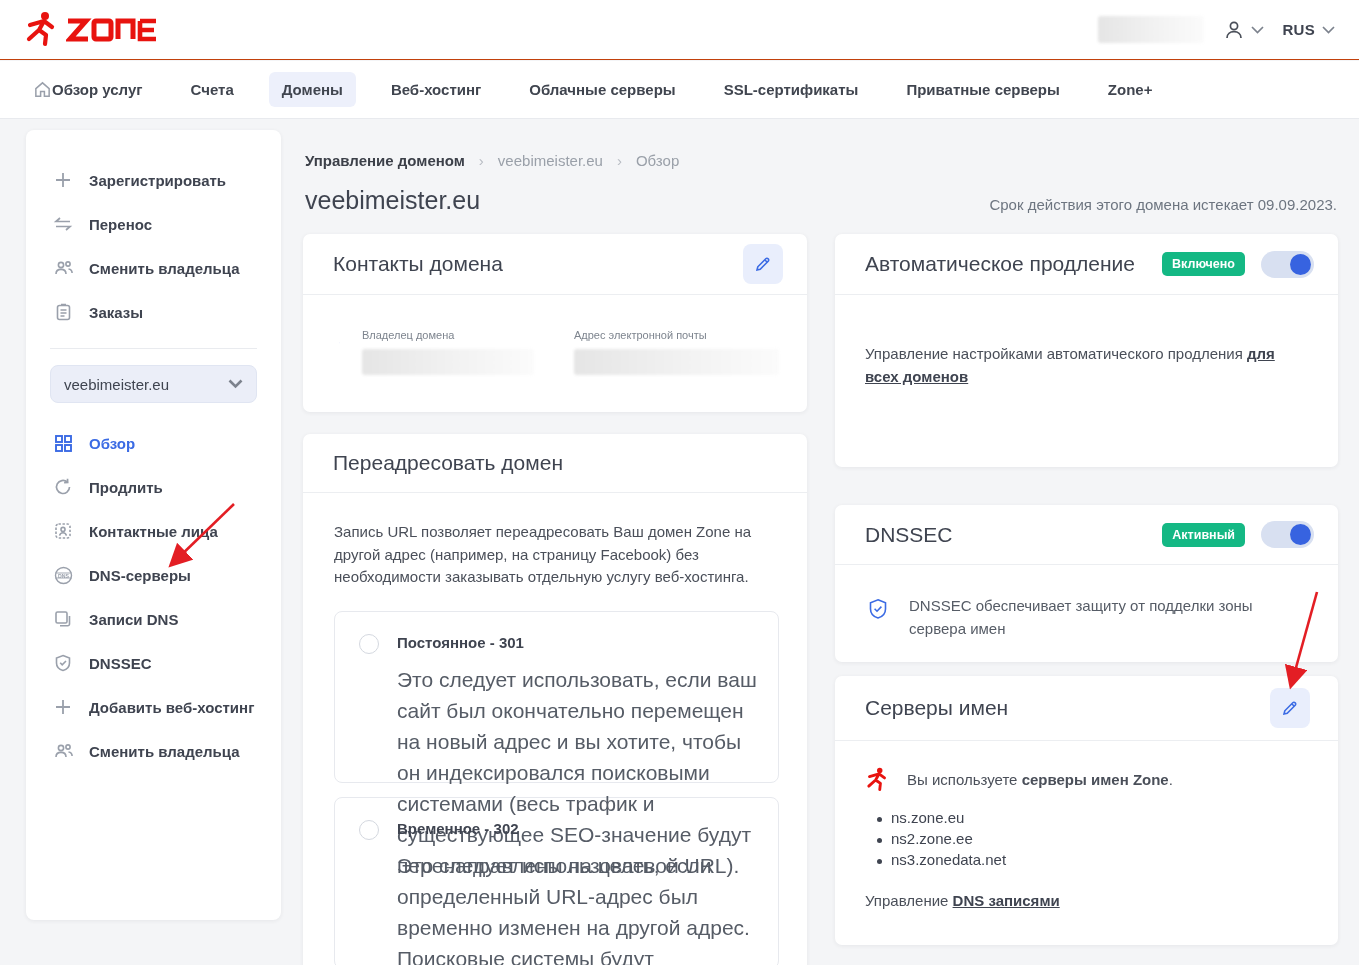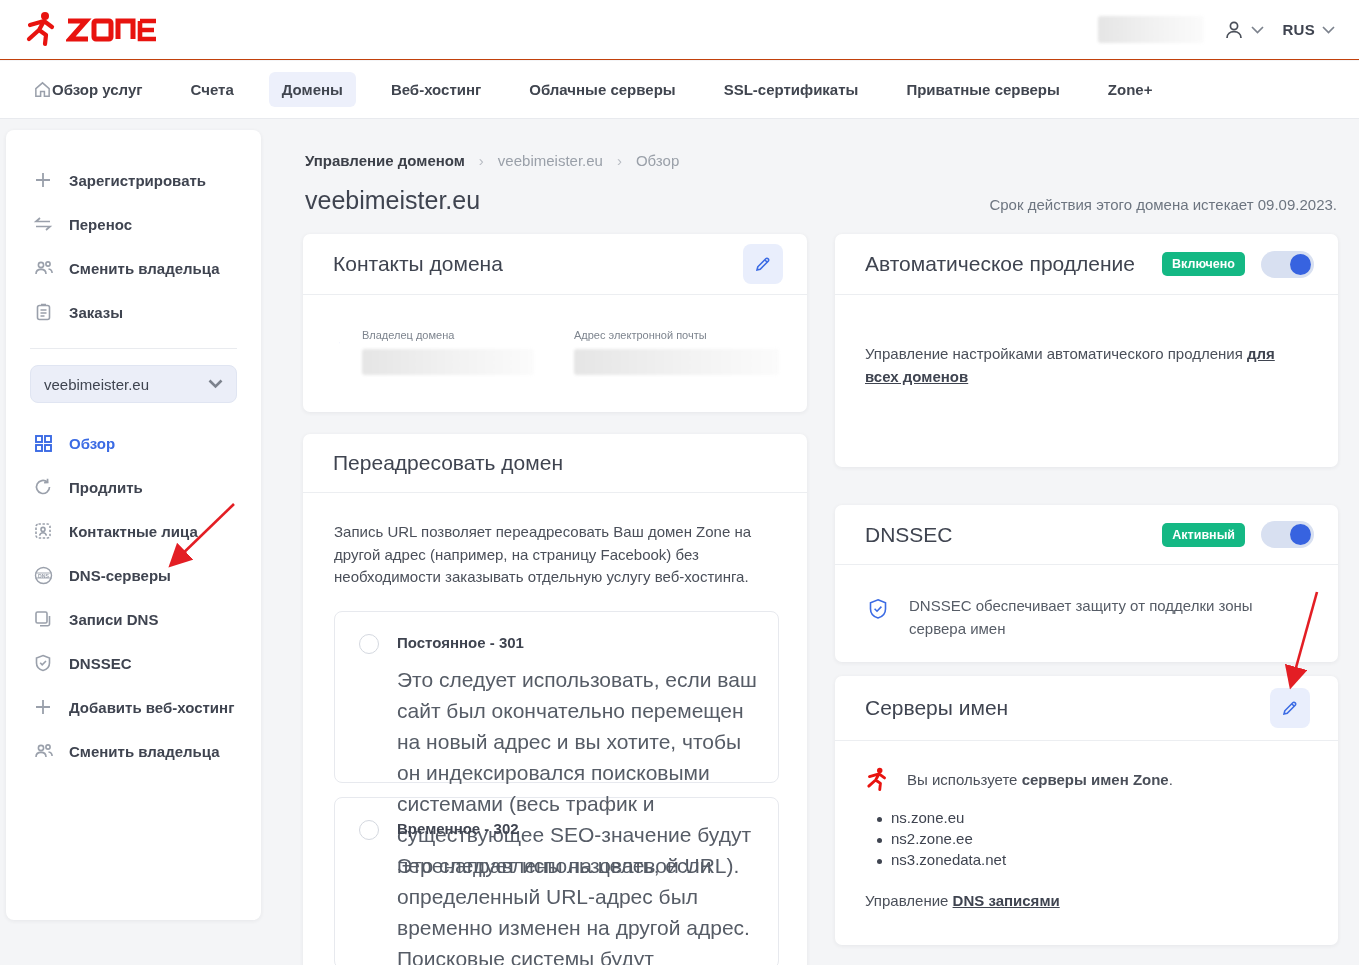--- a/index.html
+++ b/index.html
@@ -21,21 +21,21 @@
   .icon-btn { display:flex; align-items:center; gap:5px; cursor:pointer; color:#4a4f59; }
   .lang { font-weight:bold; font-size:15px; letter-spacing:.3px; display:flex; align-items:center; gap:7px; }
 
   .navbar { position:absolute; left:0; top:61px; width:1359px; height:58px; background:#fff;
             border-bottom:1px solid #e8eaee; display:flex; align-items:center; padding:0 20px; gap:22px; }
   .nav-item { display:flex; align-items:center; gap:0; font-size:15px; font-weight:bold;
               color:#40454f; padding:9px 13px; border-radius:6px; cursor:pointer; white-space:nowrap; }
   .nav-item.active { background:#edf0fb; }
 
   
-  .sidebar { position:absolute; left:6px; top:130px; width:255px; height:790px; background:#fff;
+  .sidebar { position:absolute; left:26px; top:130px; width:255px; height:790px; background:#fff;
              border-radius:8px; box-shadow:0 1px 4px rgba(40,45,60,.07); padding:28px 0 0 0; }
   .side-item { display:flex; align-items:center; gap:15px; height:44px; padding:0 26px;
                font-size:15px; font-weight:bold; color:#3f4450; cursor:pointer; }
   .side-item .ic { width:22px; height:22px; color:#9aa0ab; flex:0 0 22px; display:flex; align-items:center; justify-content:center; }
   .side-item.active { color:#3b6be4; }
   .side-item.active .ic { color:#3b6be4; }
   .side-divider { border-top:1px solid #e9ebef; margin:14px 24px 16px 24px; }
   .domain-select { margin:0 24px 18px 24px; height:38px; background:#ebeef8; border:1px solid #e0e5f2;
                    border-radius:8px; display:flex; align-items:center; padding:0 13px; cursor:pointer; }
   .domain-select span { font-size:15px; color:#3f4450; }

